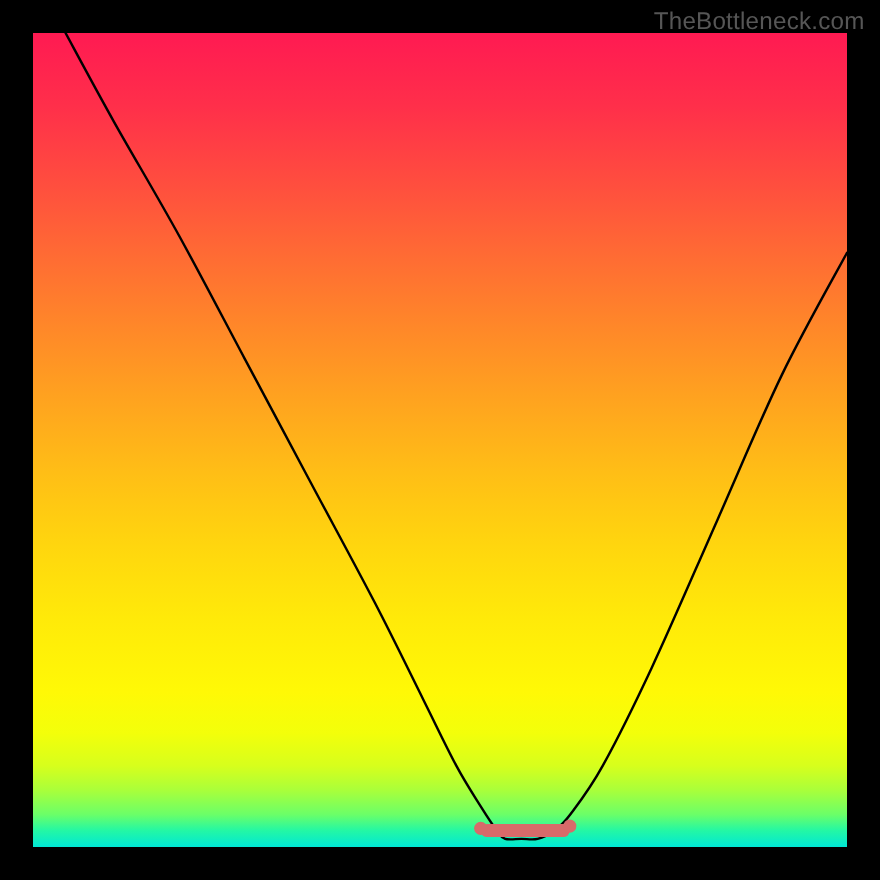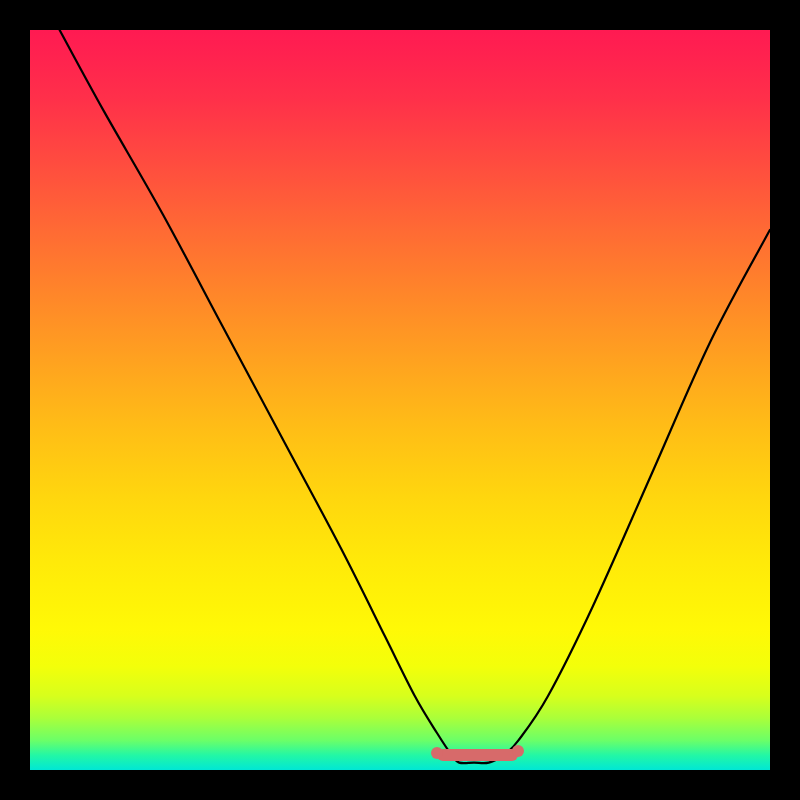--- a/index.html
+++ b/index.html
@@ -77,20 +77,21 @@
     height: 12px;
     border-radius: 50%;
     background: #d76a6a;
   }
 </style>
 </head>
 <body>
 
 <div class="frame">
 
+  <div class="watermark">TheBottleneck.com</div>
 
   <div class="plot-area">
 
     <div class="gradient-bg"></div>
 
     <svg class="curve" viewBox="0 0 740 740" preserveAspectRatio="none">
       <path d="M 29.6 0.0 C 37.0 13.6, 56.7 50.6, 74.0 81.4 C 91.3 112.2, 113.5 149.2, 133.2 185.0 C 152.9 220.8, 172.7 259.0, 192.4 296.0 C 212.1 333.0, 231.9 370.0, 251.6 407.0 C 271.3 444.0, 293.5 484.7, 310.8 518.0 C 328.1 551.3, 342.9 582.1, 355.2 606.8 C 367.5 631.5, 376.2 650.0, 384.8 666.0 C 393.4 682.0, 400.8 693.1, 407.0 703.0 C 413.2 712.9, 418.1 720.3, 421.8 725.2 C 425.5 730.1, 425.5 731.4, 429.2 732.6 C 432.9 733.8, 439.1 732.6, 444.0 732.6 C 448.9 732.6, 453.9 733.8, 458.8 732.6 C 463.7 731.4, 468.7 728.9, 473.6 725.2 C 478.5 721.5, 481.0 720.3, 488.4 710.4 C 495.8 700.5, 505.7 688.2, 518.0 666.0 C 530.3 643.8, 545.1 614.2, 562.4 577.2 C 579.7 540.2, 601.9 488.4, 621.6 444.0 C 641.3 399.6, 661.1 351.5, 680.8 310.8 C 700.5 270.1, 730.1 218.3, 740.0 199.8" fill="none" stroke="#000" stroke-width="2.2" stroke-linecap="round" stroke-linejoin="round"></path>
     </svg>
 
     <div class="marker-band" style="left: 407px; width: 81.4px; top: 719.2px;"></div>

